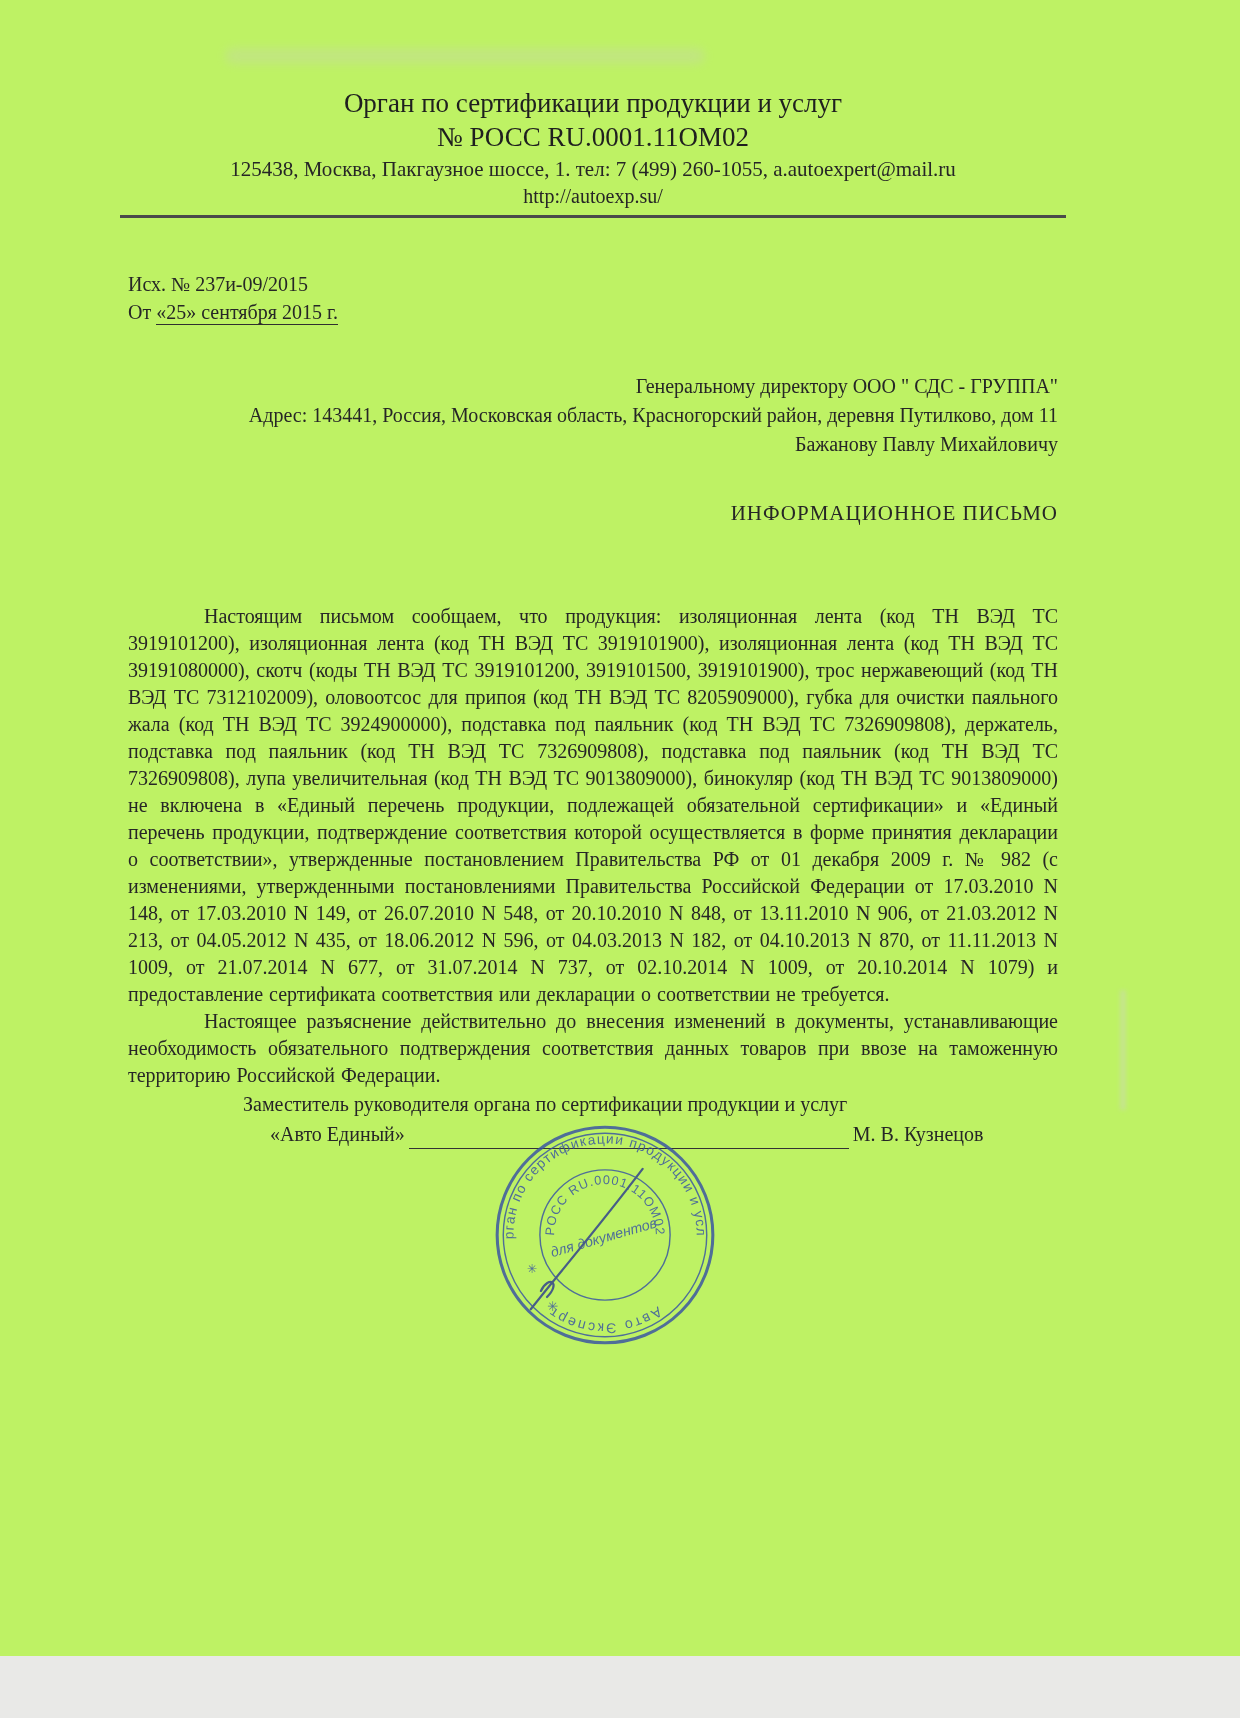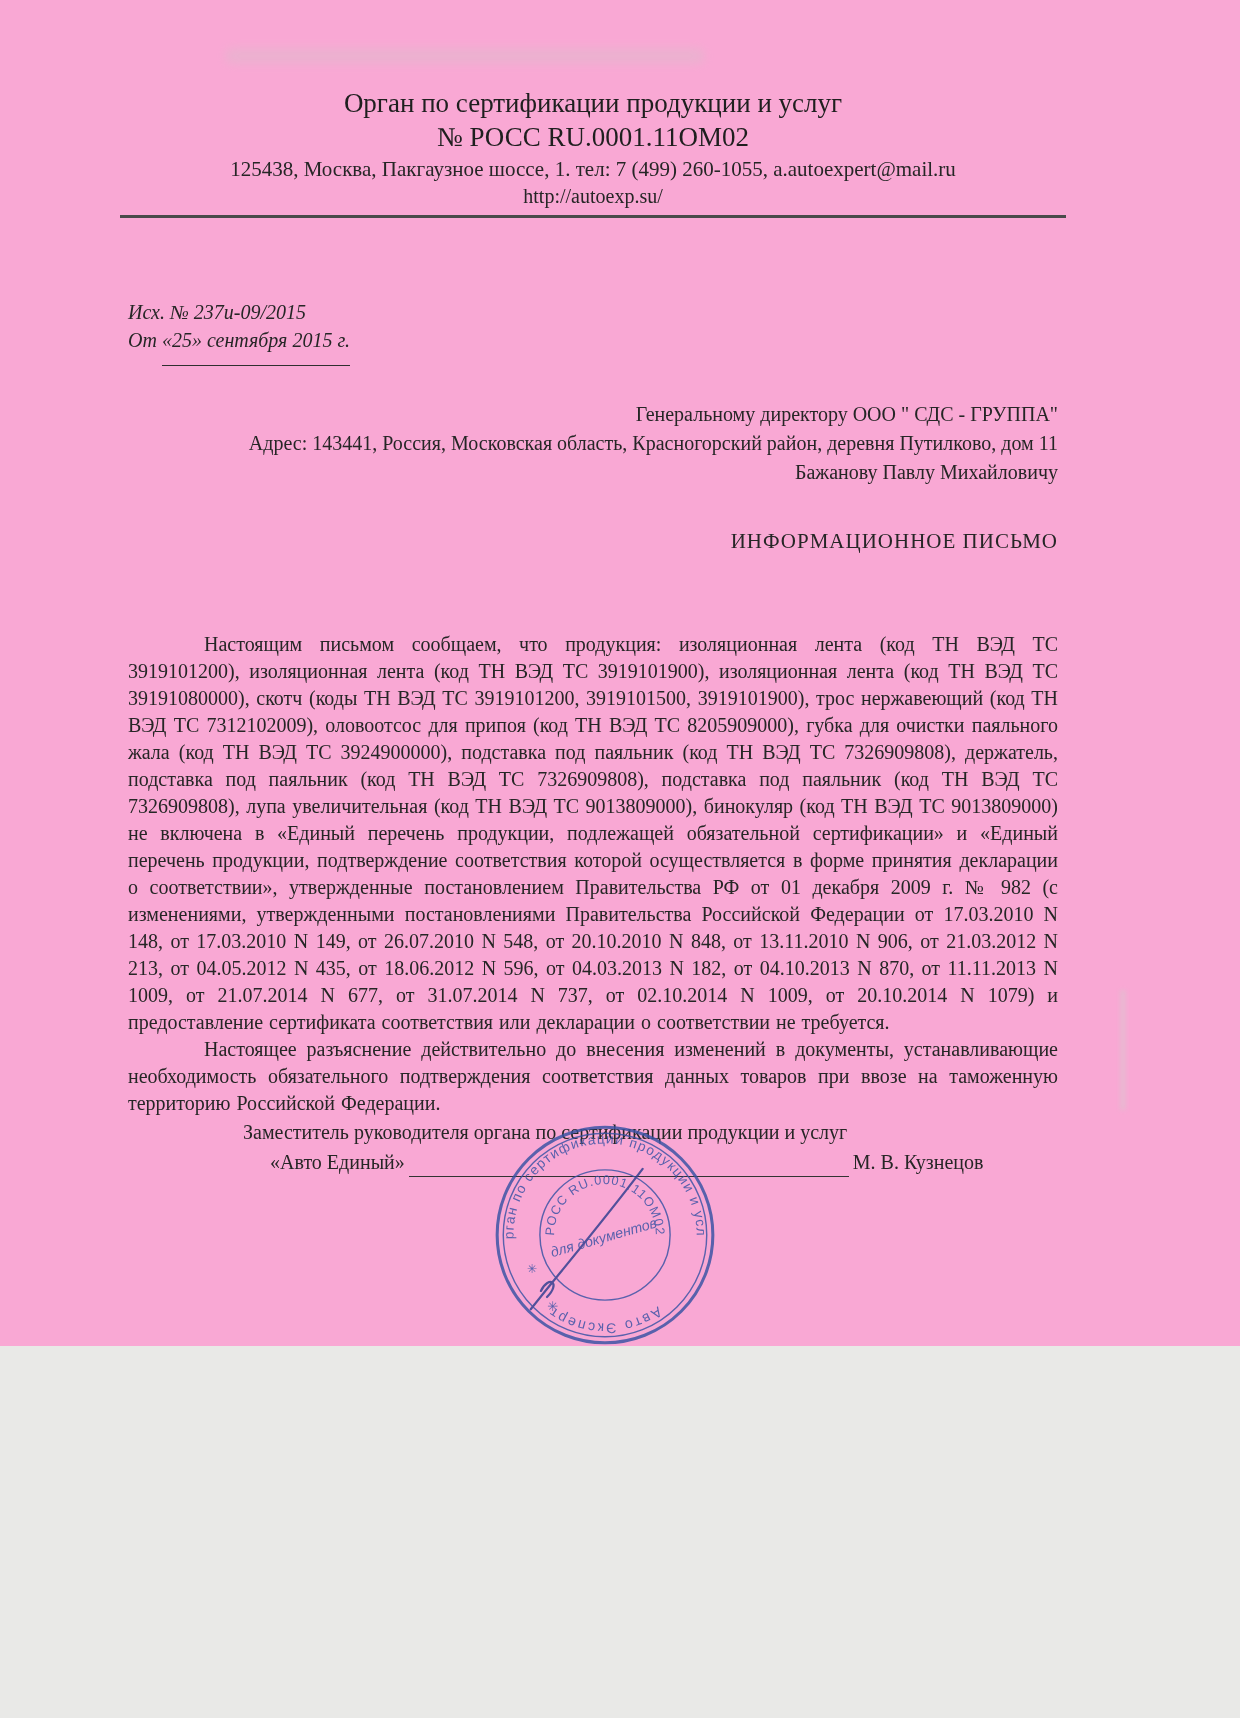--- a/index.html
+++ b/index.html
@@ -1,34 +1,34 @@
 <!DOCTYPE html>
 <html><head>
 <meta charset="utf-8">
 <style>
   * { margin:0; padding:0; box-sizing:border-box; }
   html,body { background:#e9e9e7; }
   .page {
-    position:relative; width:1240px; height:1346px; margin:0 auto;
-    background:#f9a8d4; overflow:hidden;
+    position:relative; width:1240px; height:1656px; margin:0 auto;
+    background:#bef264; overflow:hidden;
     font-family:"Liberation Serif","DejaVu Serif",serif;
     color:#262626;
   }
   .content { position:absolute; left:128px; top:86px; width:930px; }
 
   
   .letterhead { text-align:center; }
   .lh-big { font-size:27px; line-height:34px; color:#1f1f1f; }
   .lh-small { font-size:21px; line-height:27px; margin-top:2px; }
   .lh-site { font-size:20px; line-height:27px; }
   .rule { height:0; border-bottom:3px solid #4a4a4a; margin:5px -8px 0 -8px; }
 
   
-  .ref { margin-top:80px; font-size:20px; line-height:28px;font-style:italic; }
-  .u-date { border-bottom:1.6px solid #2f2f2f; padding-bottom:14px; }
+  .ref { margin-top:52px; font-size:20px; line-height:28px; }
+  .u-date { border-bottom:1.6px solid #2f2f2f; padding-bottom:1px; }
 
   
   .recipient { margin-top:46px; text-align:right; font-size:20px; line-height:29px; }
 
   
   .title { margin-top:42px; text-align:right; font-size:21px; letter-spacing:1px; }
 
   
   .bodytext { margin-top:77px; font-size:20px; line-height:27px; text-align:justify; }
   .bodytext p { text-indent:76px; word-spacing:1px; }

